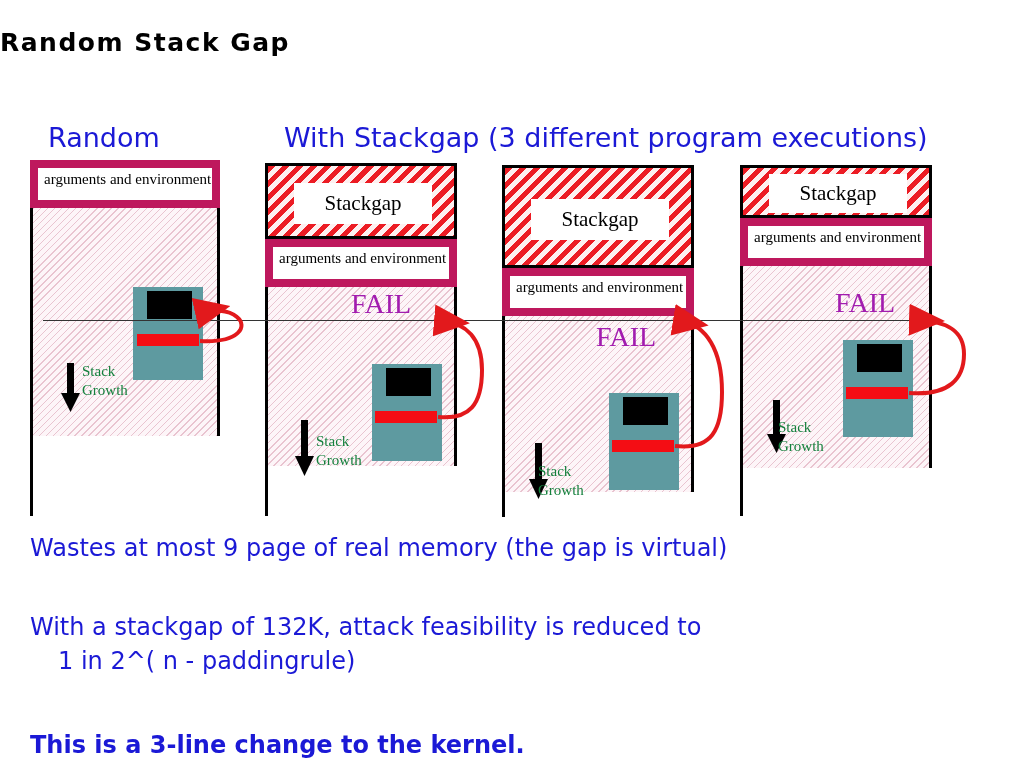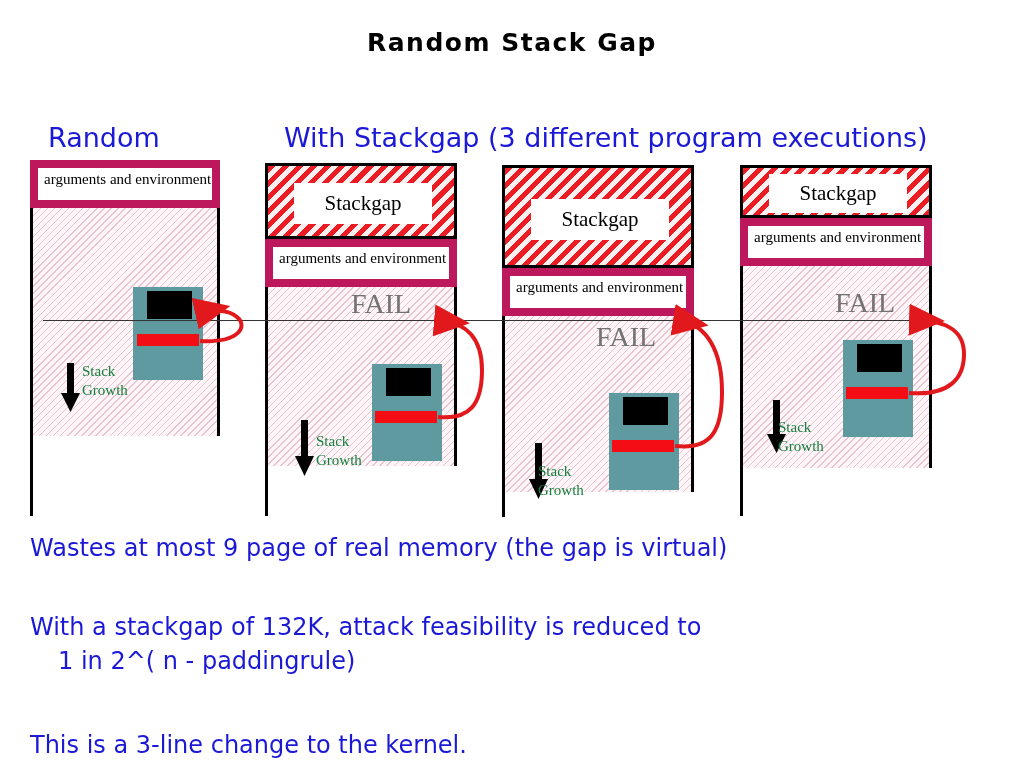--- a/index.html
+++ b/index.html
@@ -14,21 +14,20 @@
     overflow: hidden;
     font-family: "Liberation Sans", sans-serif;
   }
 
   
   #slide-title {
     position: absolute;
     left: 0;
     top: 28px;
     width: 1024px;
-    text-align: center;
     font-family: "DejaVu Sans", sans-serif;
     font-weight: bold;
     font-size: 25px;
     letter-spacing: 1.5px;
     color: #000000;
   }
 
   
   .blue-head {
     position: absolute;
@@ -127,21 +126,21 @@
   .red-bar {
     position: absolute;
     background: #f40d14;
   }
 
   
   .fail {
     position: absolute;
     font-family: "Liberation Serif", serif;
     font-size: 28px;
-    color: #737373;
+    color: #a21caf;
     white-space: nowrap;
   }
 
   
   .growth {
     position: absolute;
   }
   .growth-label {
     position: absolute;
     font-family: "Liberation Serif", serif;
@@ -163,21 +162,21 @@
   .bullet {
     position: absolute;
     font-family: "DejaVu Sans", sans-serif;
     font-size: 24px;
     color: #1b19d6;
     white-space: nowrap;
   }
   #bullet-1  { left: 30px; top: 534px; }
   #bullet-2a { left: 30px; top: 613px; }
   #bullet-2b { left: 58px; top: 647px; }
-  #bullet-3  { left: 30px; top: 731px; }
+  #bullet-3  { left: 30px; top: 731px; font-weight: bold; }
 </style>
 </head>
 <body>
 
 <div id="slide-title">Random Stack Gap</div>
 
 <div class="blue-head" id="head-before">Random</div>
 <div class="blue-head" id="head-with">With Stackgap  (3 different program executions)</div>
 
 <div class="column">

